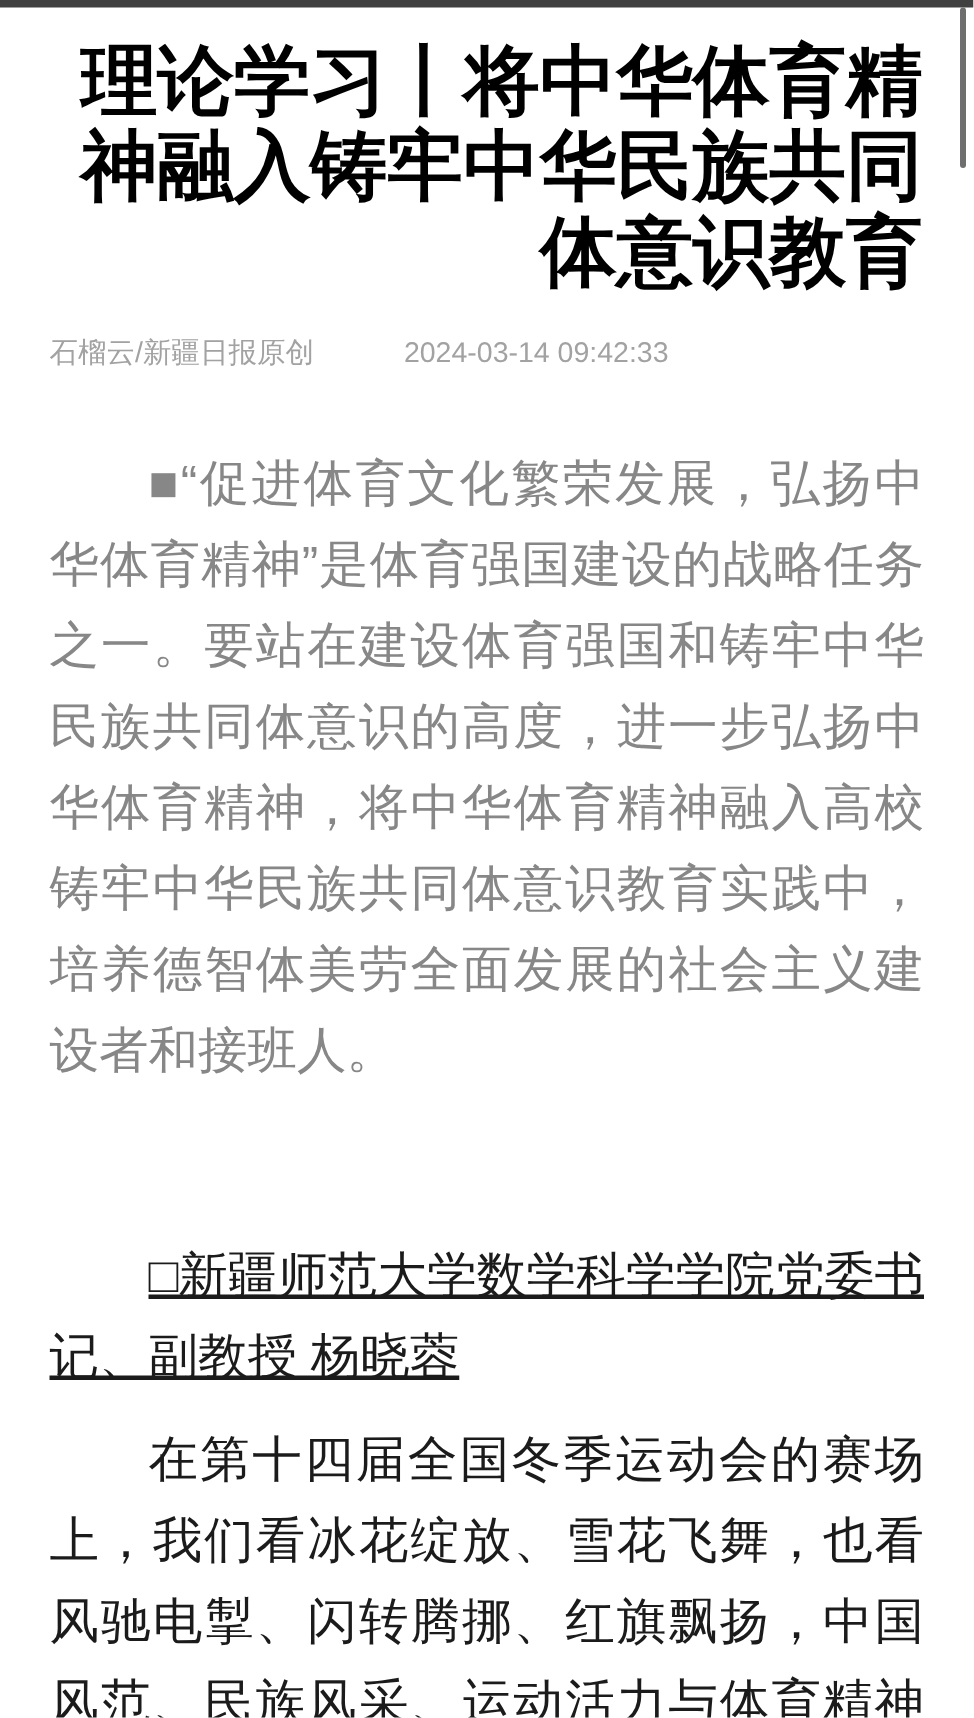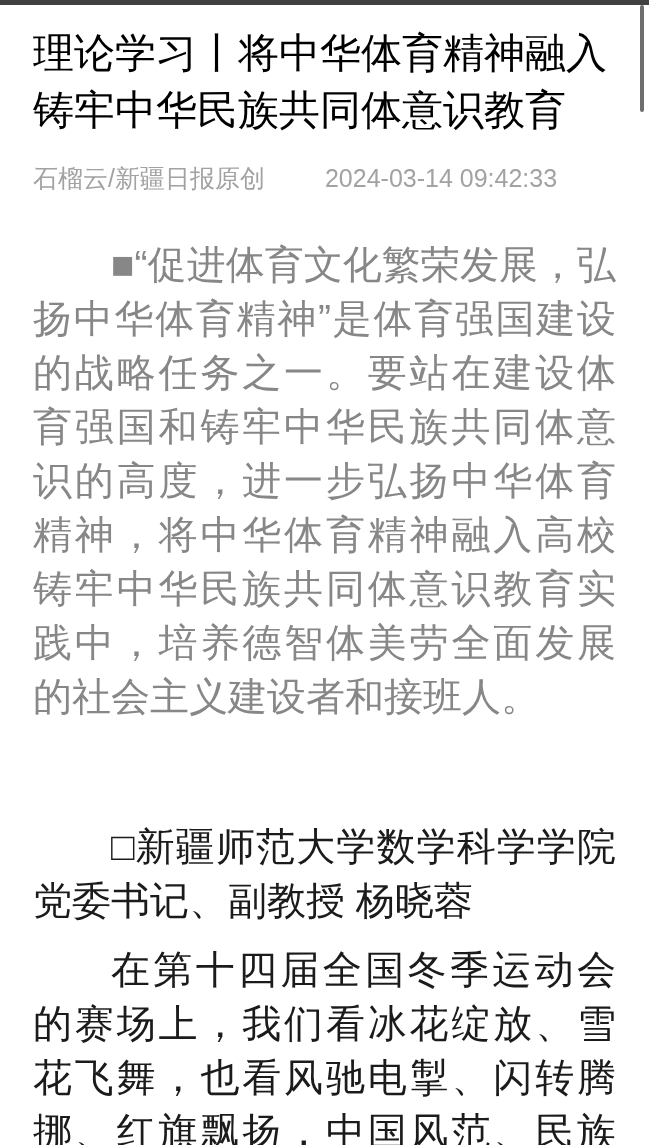--- a/index.html
+++ b/index.html
@@ -26,44 +26,45 @@
     background: var(--scrollbar, #6e6e6e);
     border-radius: 2px;
   }
   .content {
     box-sizing: border-box;
     padding: 25px 33px 0 33px;
   }
   .title {
     margin: 0;
     max-width: 582px;
-    font-size: 41px;
+    font-size: 51px;
     line-height: 57px;
-    font-weight: 400;
+    font-weight: 700;
     color: var(--title, #000000);
+    text-align: right;
   }
   .byline {
     display: flex;
     align-items: baseline;
     margin-top: 22px;
-    font-size: 25px;
+    font-size: 19px;
     line-height: 35px;
     color: var(--meta, #a2a2a2);
     white-space: nowrap;
   }
   .byline .time { margin-left: 60px; }
   p.para {
     margin: 0;
-    font-size: 39px;
+    font-size: 33px;
     line-height: 54px;
     text-indent: 2em;
     text-align: justify;
   }
   p.lead   { margin-top: 42px; color: var(--lead, #878787); }
-  p.author { margin-top: 96px; color: var(--body, #1b1b1b); }
+  p.author { margin-top: 96px; color: var(--body, #1b1b1b); text-decoration: underline; }
   p.body-para { margin-top: 15px; color: var(--body, #1b1b1b); }
 </style>
 </head>
 <body>
 
 <div class="screen">
   <div class="topbar"></div>
   <div class="scrollbar-thumb"></div>
 
   <main class="content">

